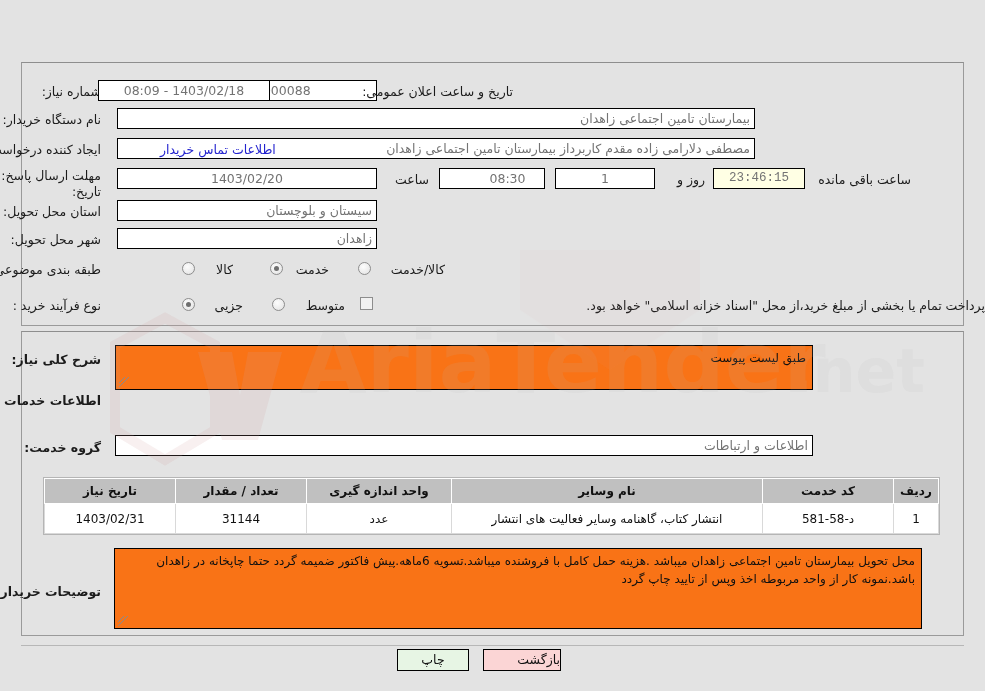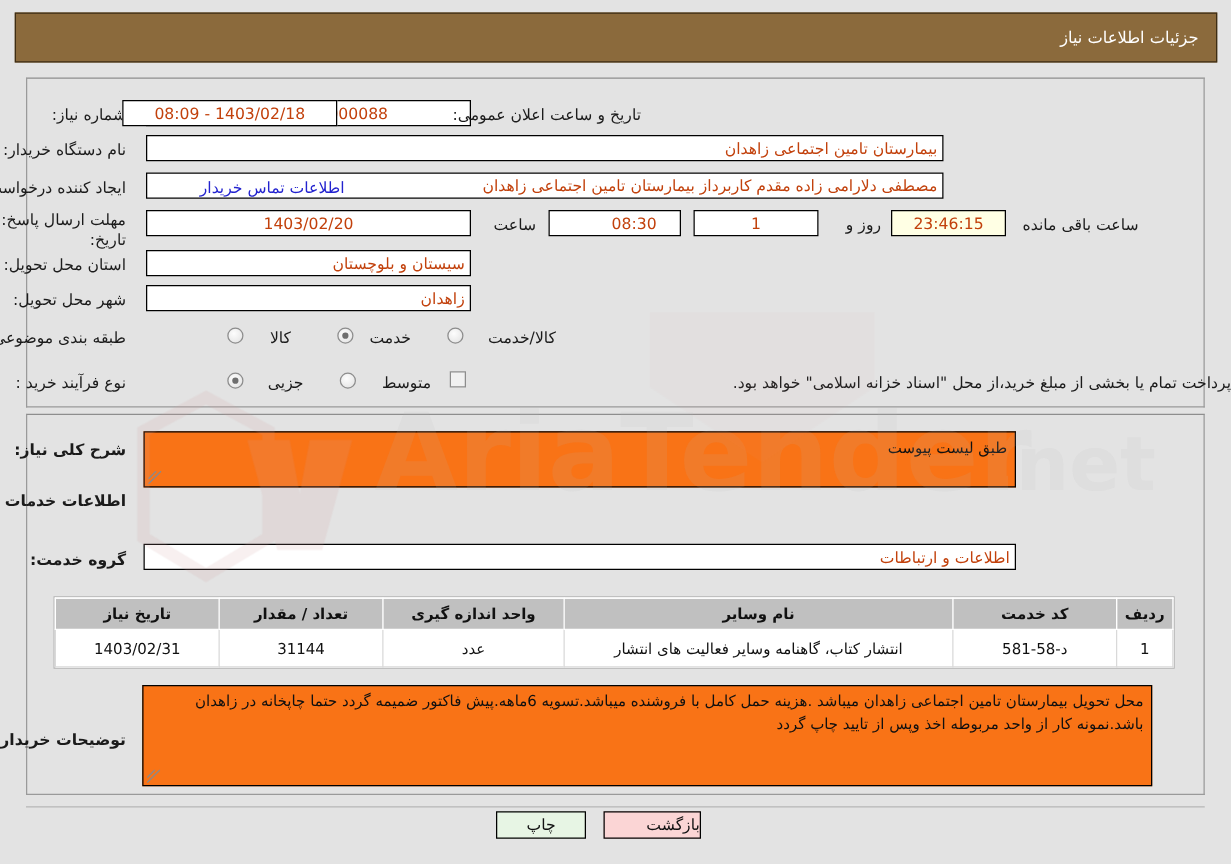--- a/index.html
+++ b/index.html
@@ -76,31 +76,31 @@
     white-space: nowrap;
     cursor: pointer;
   }
 
   .fld {
     position: absolute;
     box-sizing: border-box;
     border: 1px solid #000000;
     background: #ffffff;
     font-size: 12.5px;
-    color: #c2410c;
+    color: #737373;
     line-height: 19px;
     height: 21px;
     padding: 0 4px;
     text-align: center;
     white-space: nowrap;
     overflow: hidden;
     font-family: "DejaVu Sans", "Liberation Sans", sans-serif;
   }
   .fld.rt  { text-align: right; }
-  .fld.cream { background: #ffffe4; }
+  .fld.cream { background: #ffffe4; font-family: Liberation Mono, monospace; }
 
   
   .ta {
     position: absolute;
     box-sizing: border-box;
     border: 1px solid #000000;
     background: #f97316;
     font-size: 12px;
     color: #101010;
     line-height: 18px;
@@ -208,23 +208,20 @@
       <path d="M165 318 L215 345 L215 430 L165 460 L115 430 L115 345 Z" fill="none" stroke="#d2a0a0" stroke-width="10"></path>
       <path d="M198 352 L232 352 L240 395 L248 352 L282 352 L258 440 L222 440 Z" fill="#d2a0a0"></path>
       <g fill="#b9b9b9" opacity="0.75">
         <text x="300" y="392" font-family="DejaVu Sans, sans-serif" font-size="86" font-weight="bold" direction="ltr">AriaTender</text>
         <text x="790" y="392" font-family="DejaVu Sans, sans-serif" font-size="60" font-weight="bold" direction="ltr">.net</text>
       </g>
       <path d="M520 250 L700 250 L700 310 L610 370 L520 310 Z" fill="#d9b3b3" opacity="0.35"></path>
     </g>
   </svg>
 
-  <div class="header-bar">
-    <span class="htitle">جزئیات اطلاعات نیاز</span>
-  </div>
 
   <div class="panel" id="panel-top"></div>
 
   <div class="lbl" style="right:884px; top:84px;">شماره نیاز:</div>
   <div class="fld" style="right:608px; top:80px; width:260px;">1103050194000088</div>
 
   <div class="lbl" style="right:472px; top:84px;">تاریخ و ساعت اعلان عمومی:</div>
 
   <div class="fld" style="left:98px; top:80px; width:172px;">1403/02/18 - 08:09</div>
 

